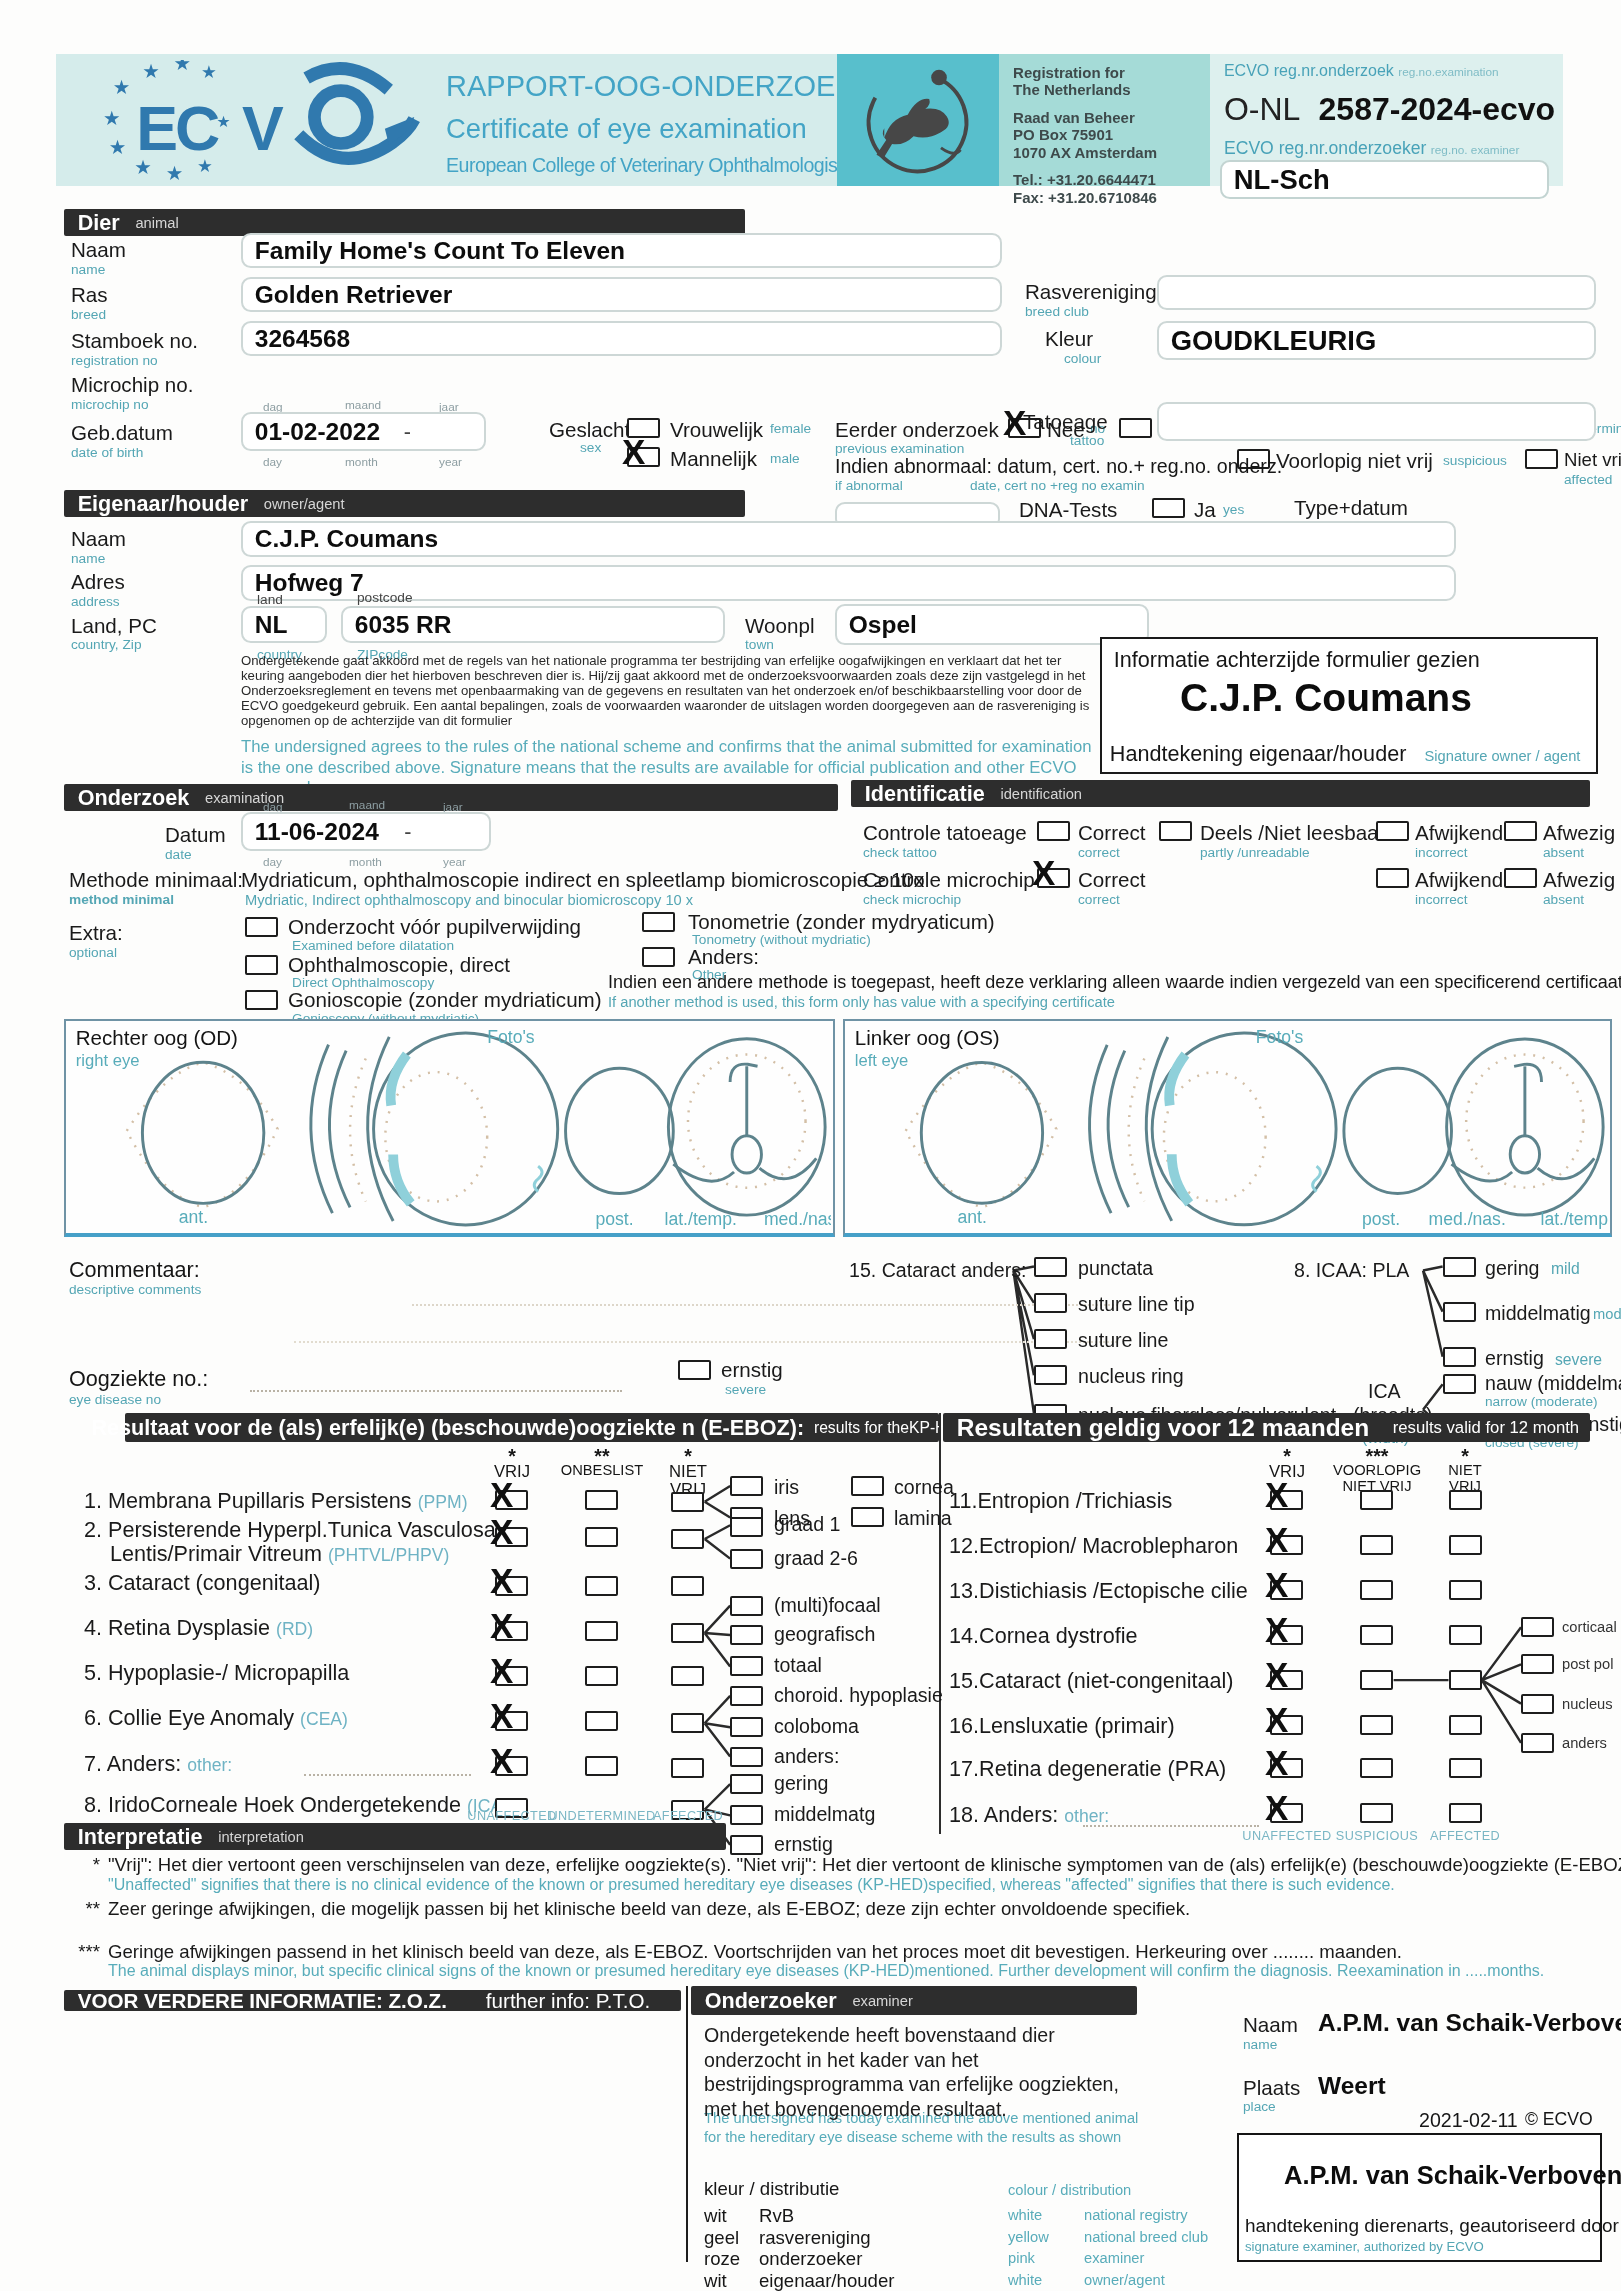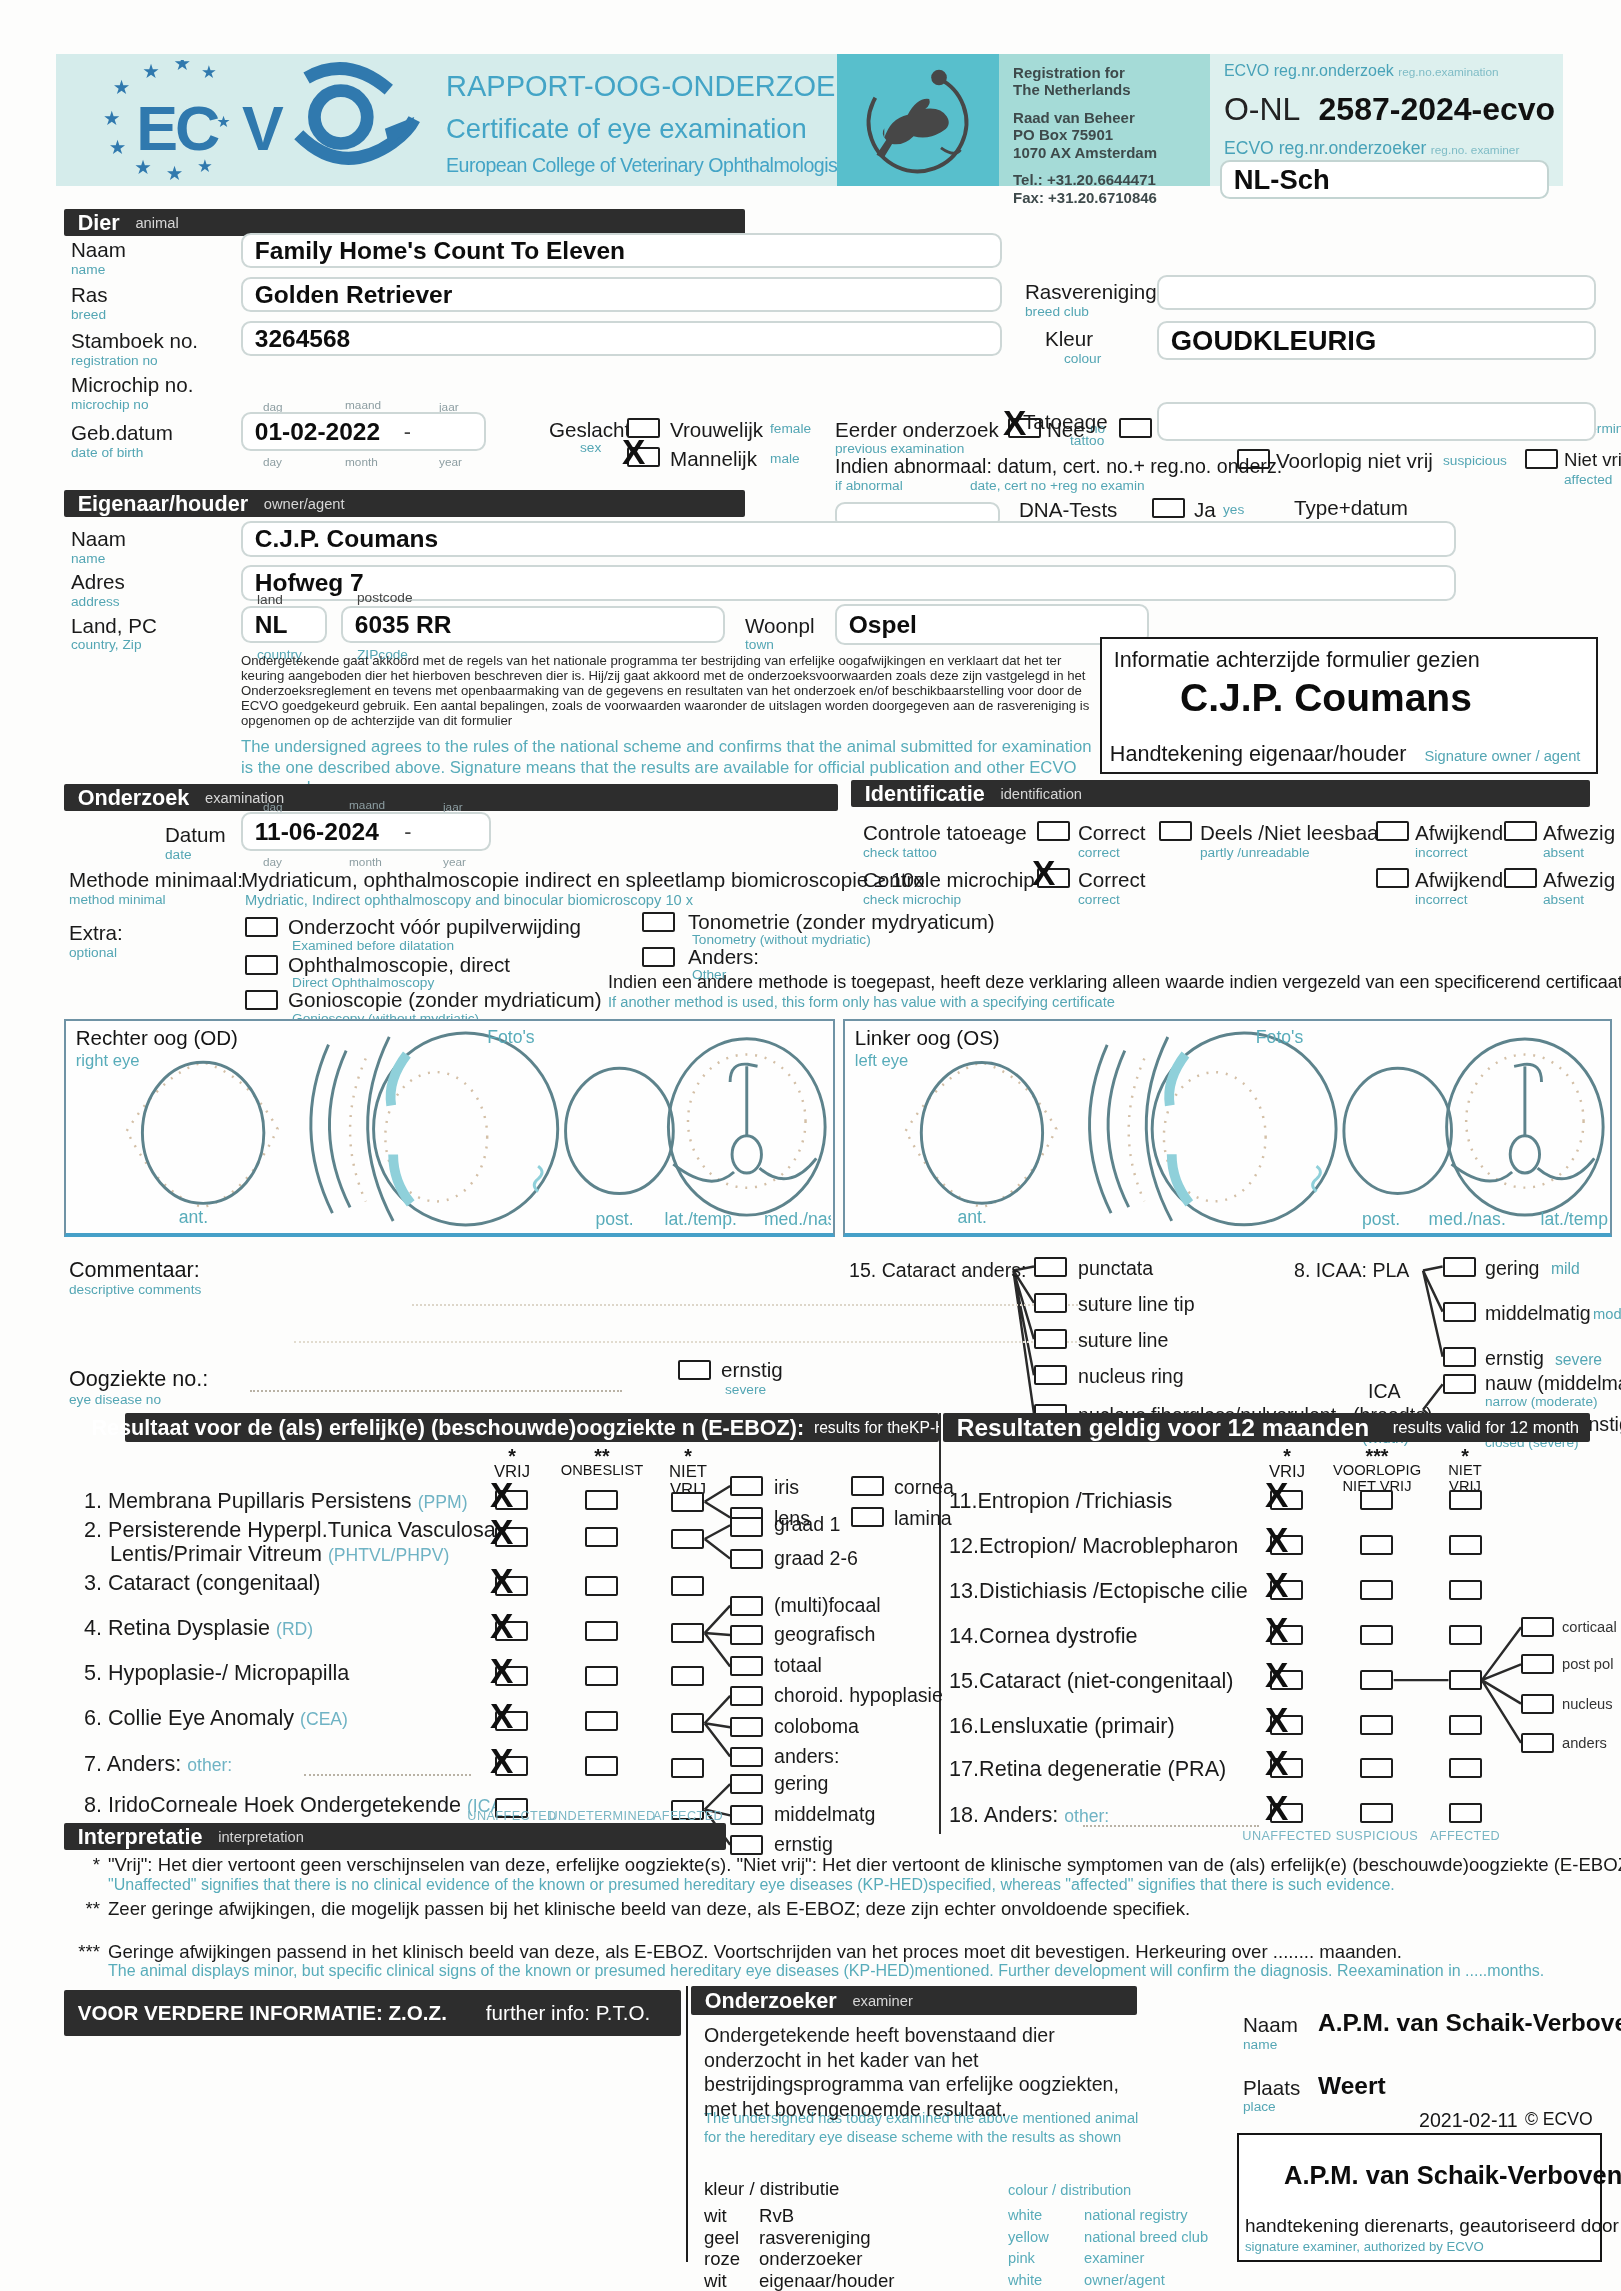--- a/index.html
+++ b/index.html
@@ -312,21 +312,21 @@
   <div class="lbl" style="left:1078px;top:868px;">Correct</div>
   <div class="sub" style="left:1078px;top:892px;">correct</div>
   <span class="cb" style="left:1376px;top:868px;"></span>
   <div class="lbl" style="left:1415px;top:868px;">Afwijkend</div>
   <div class="sub" style="left:1415px;top:892px;">incorrect</div>
   <span class="cb" style="left:1504px;top:868px;"></span>
   <div class="lbl" style="left:1543px;top:868px;">Afwezig</div>
   <div class="sub" style="left:1543px;top:892px;">absent</div>
 
   <div class="lbl" style="left:69px;top:868px;">Methode minimaal:</div>
-  <div class="sub" style="left:69px;top:892px;">method minimal</div>
+  <div class="sub" style="left:69px;top:892px;font-weight:bold;">method minimal</div>
   <div class="lbl" style="left:241px;top:868px;">Mydriaticum, ophthalmoscopie indirect en spleetlamp biomicroscopie ≥ 10x</div>
   <div class="sub" style="left:245px;top:892px;font-size:14.7px;">Mydriatic, Indirect ophthalmoscopy and binocular biomicroscopy 10  x</div>
 
   <div class="lbl" style="left:69px;top:921px;">Extra:</div>
   <div class="sub" style="left:69px;top:945px;">optional</div>
 
   <span class="cb" style="left:245px;top:917px;"></span>
   <div class="lbl" style="left:288px;top:915px;">Onderzocht vóór pupilverwijding</div>
   <div class="sub" style="left:292px;top:938px;">Examined before dilatation</div>
   <span class="cb" style="left:245px;top:955px;"></span>
@@ -608,21 +608,21 @@
   </div>
   <div class="abs" style="left:71px;top:1854px;width:29px;text-align:right;font-size:18.6px;">*</div>
   <div class="int-nl" style="left:108px;top:1854px;">"Vrij": Het dier vertoont geen verschijnselen van deze, erfelijke oogziekte(s). "Niet vrij": Het dier vertoont de klinische symptomen van de (als) erfelijk(e) (beschouwde)oogziekte (E-EBOZ).</div>
   <div class="int-en" style="left:108px;top:1876px;">"Unaffected" signifies that there is no clinical evidence of the known or presumed hereditary eye diseases (KP-HED)specified, whereas "affected" signifies that there is such evidence.</div>
   <div class="abs" style="left:63px;top:1898px;width:37px;text-align:right;font-size:18.6px;">**</div>
   <div class="int-nl" style="left:108px;top:1898px;">Zeer geringe afwijkingen, die mogelijk passen bij het klinische beeld van deze, als E-EBOZ; deze zijn echter onvoldoende specifiek.</div>
   <div class="abs" style="left:55px;top:1941px;width:45px;text-align:right;font-size:18.6px;">***</div>
   <div class="int-nl" style="left:108px;top:1941px;">Geringe afwijkingen passend in het klinisch beeld van deze, als E-EBOZ. Voortschrijden van het proces moet dit bevestigen. Herkeuring over ........ maanden.</div>
   <div class="int-en" style="left:108px;top:1962px;">The animal displays minor, but specific clinical signs of the known or presumed hereditary eye diseases (KP-HED)mentioned. Further development will confirm the diagnosis. Reexamination in .....months.</div>
 
-  <div class="bar" style="left:64px;top:1990px;width:617px;height:46px;gap:39px;">
+  <div class="bar" style="left:64px;top:1990px;width:617px;height:21px;gap:39px;">
     <span class="bnl" style="font-size:20.6px;">VOOR VERDERE INFORMATIE: Z.O.Z.</span>
     <span class="ben" style="font-size:20.6px;color:#fff;">further info: P.T.O.</span>
   </div>
   <div class="bar" style="left:691px;top:1986px;width:446px;height:29px;">
     <span class="bnl">Onderzoeker</span>
       <span class="ben">examiner</span>
   </div>
   <div class="abs" style="left:686px;top:1986px;width:0;height:276px;border-left:2.9px solid #1d1d1d;"></div>
 
   <div class="abs" style="left:704px;top:2109px;width:436px;font-size:14.7px;line-height:18.6px;color:#58acba;">The undersigned has today examined the above mentioned animal for the hereditary eye disease scheme with the results as shown</div>

